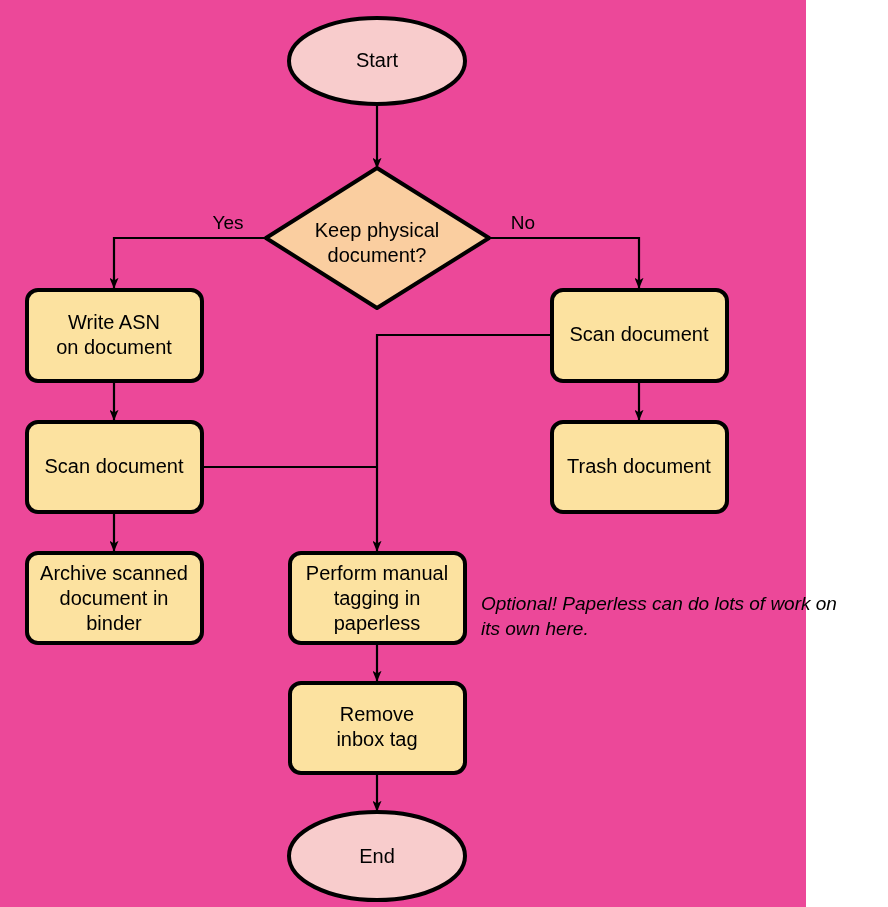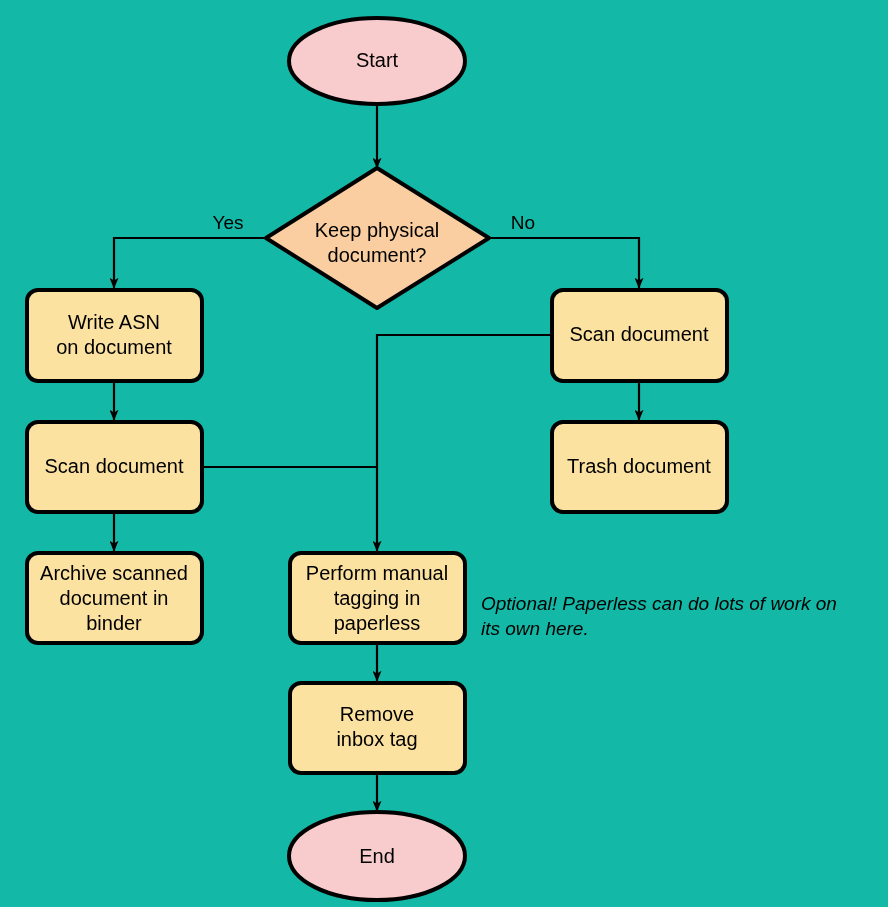--- a/index.html
+++ b/index.html
@@ -8,23 +8,23 @@
     background: #ffffff;
   }
   body {
     width: 888px;
     height: 907px;
     font-family: "Liberation Sans", sans-serif;
     overflow: hidden;
   }
   #flowchart-root {
     position: relative;
-    width: 888px;
+    width: 806px;
     height: 907px;
-    background: #14b8a6;
+    background: #ec4899;
   }
   svg#flow {
     display: block;
     width: 888px;
     height: 907px;
   }
   .node-shape {
     stroke: #000000;
     stroke-width: 4;
     stroke-linejoin: round;

